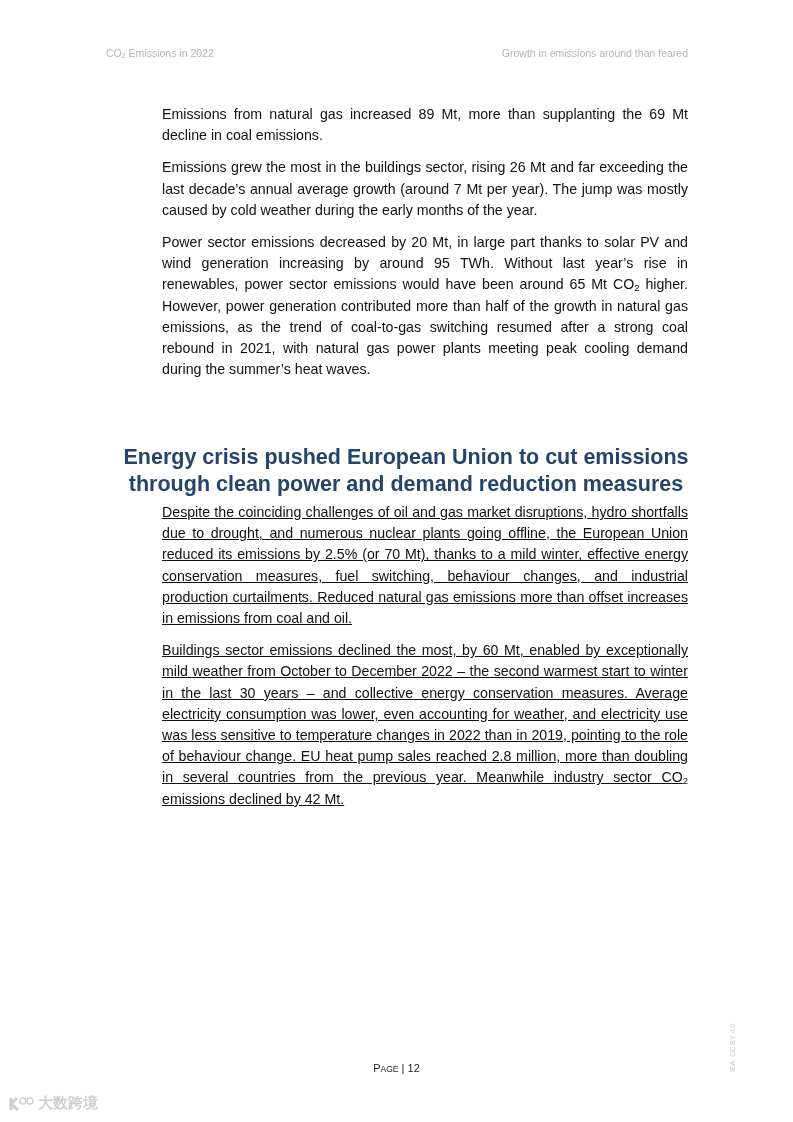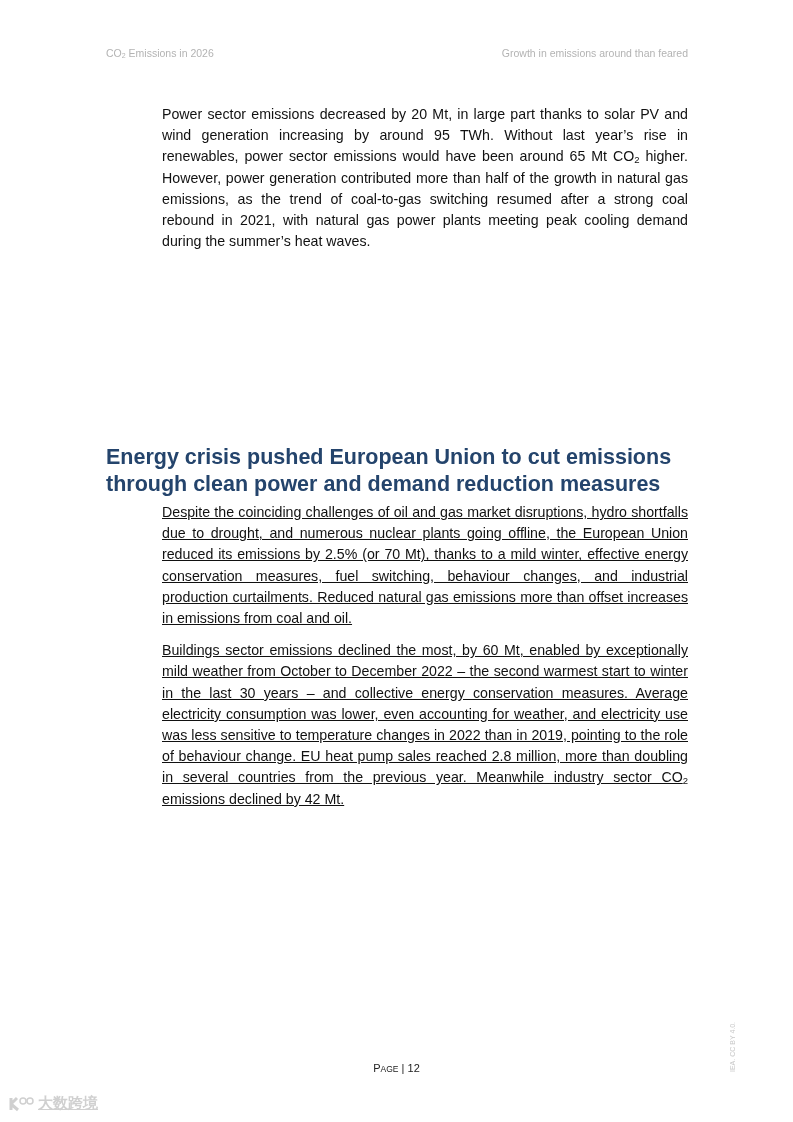--- a/index.html
+++ b/index.html
@@ -18,50 +18,53 @@
     font-size: 14.2px; line-height: 21.2px; text-align: justify;
   }
   .body-text p { margin: 0 0 11px 0; }
   .body-text sub { font-size: 9.5px; vertical-align: -2px; line-height: 0; }
   #block1 { top: 104px; }
   #block2 { top: 502px; text-decoration: underline; }
   .section-heading {
     position: absolute; top: 444px; left: 106px; width: 600px;
     font-size: 21.5px; line-height: 26.5px; font-weight: bold; color: #24446c;
     margin: 0;
+    text-align: center;
   }
   .page-number {
     position: absolute; top: 1062px; left: 0; width: 793px; text-align: center;
     font-size: 11px; color: #222;
   }
   .page-number .sc { font-size: 11px; }
   .page-number .sc small { font-size: 8.5px; }
   .license {
     position: absolute; left: 729px; top: 1072px;
     transform: rotate(-90deg); transform-origin: left top;
     font-size: 7px; color: #c8c8c8; white-space: nowrap;
   }
   .watermark {
     position: absolute; left: 8px; top: 1094px;
     display: flex; align-items: center; gap: 4px;
-    color: #d0d0d0; font-size: 15px; font-weight: bold; text-decoration: underline;
+    color: #d0d0d0; font-size: 15px; font-weight: bold;
   }
   .watermark .logo {
     width: 26px; height: 18px; position: relative;
   }
 </style>
 </head>
 <body>
 
 <div class="running-header">
-  <span><span>CO</span><sub>2</sub><span> Emissions in 2026</span></span>
+  <span><span>CO</span><sub>2</sub><span> Emissions in 2022</span></span>
   <span>Growth in emissions around than feared</span>
 </div>
 
 <div class="body-text" id="block1">
+  <p>Emissions from natural gas increased 89 Mt, more than supplanting the 69 Mt decline in coal emissions.</p>
+  <p>Emissions grew the most in the buildings sector, rising 26 Mt and far exceeding the last decade’s annual average growth (around 7 Mt per year). The jump was mostly caused by cold weather during the early months of the year.</p>
   <p><span>Power sector emissions decreased by 20 Mt, in large part thanks to solar PV and wind generation increasing by around 95 TWh. Without last year’s rise in renewables, power sector emissions would have been around 65 Mt CO</span><sub>2</sub><span> higher. However, power generation contributed more than half of the growth in natural gas emissions, as the trend of coal-to-gas switching resumed after a strong coal rebound in 2021, with natural gas power plants meeting peak cooling demand during the summer’s heat waves.</span></p>
 </div>
 
 <h2 class="section-heading">Energy crisis pushed European Union to cut emissions through clean power and demand reduction measures</h2>
 
 <div class="body-text" id="block2">
   <p>Despite the coinciding challenges of oil and gas market disruptions, hydro shortfalls due to drought, and numerous nuclear plants going offline, the European Union reduced its emissions by 2.5% (or 70 Mt), thanks to a mild winter, effective energy conservation measures, fuel switching, behaviour changes, and industrial production curtailments. Reduced natural gas emissions more than offset increases in emissions from coal and oil.</p>
   <p><span>Buildings sector emissions declined the most, by 60 Mt, enabled by exceptionally mild weather from October to December 2022 – the second warmest start to winter in the last 30 years – and collective energy conservation measures. Average electricity consumption was lower, even accounting for weather, and electricity use was less sensitive to temperature changes in 2022 than in 2019, pointing to the role of behaviour change. EU heat pump sales reached 2.8 million, more than doubling in several countries from the previous year. Meanwhile industry sector CO</span><sub>2</sub><span> emissions declined by 42 Mt.</span></p>
 </div>
 

